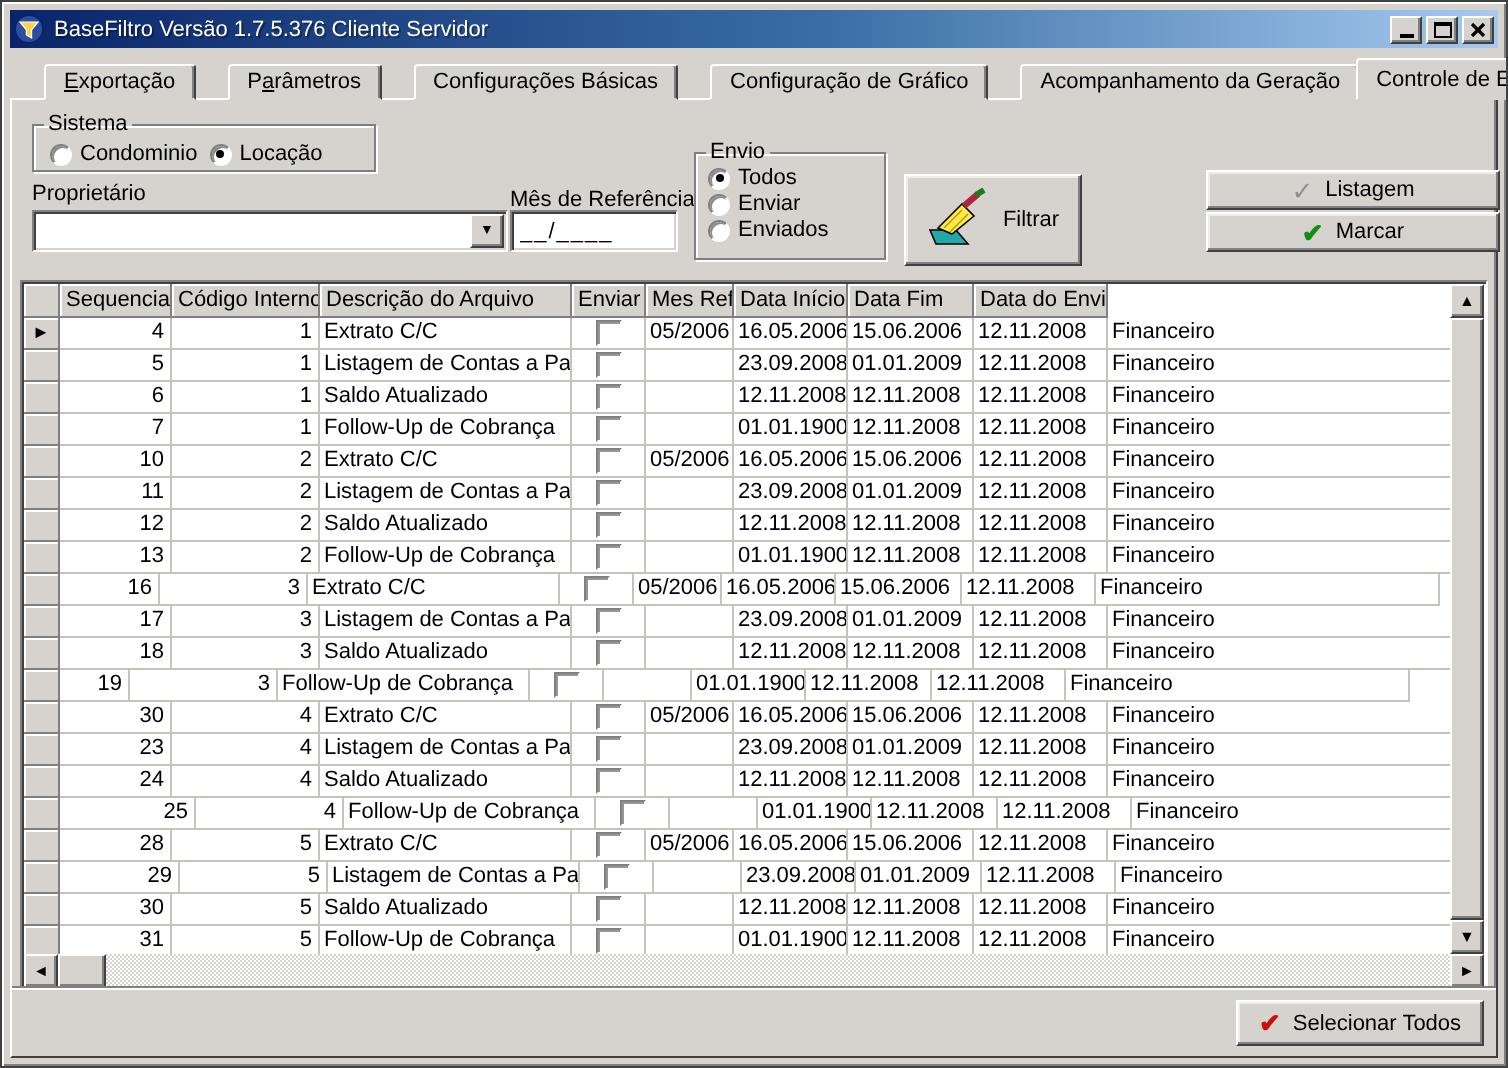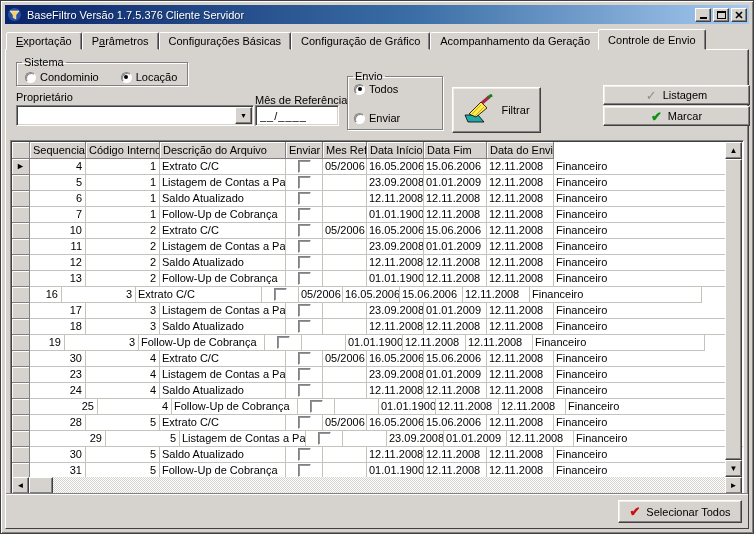--- a/index.html
+++ b/index.html
@@ -32,33 +32,33 @@
   .winbtn{width:16px;height:14px;background:var(--face);border:1px solid;
     border-color:var(--hi) var(--dk) var(--dk) var(--hi);
     box-shadow:inset -1px -1px 0 var(--sh);display:flex;align-items:center;justify-content:center;padding:0;cursor:default;}
   .glyph-min{display:block;width:7px;height:2px;background:#000;margin-top:7px;}
   .glyph-max{display:block;width:9px;height:8px;border:1px solid #000;border-top:2px solid #000;}
   
   .tabstrip{position:absolute;left:5px;top:28px;right:5px;height:21px;display:flex;align-items:flex-end;z-index:3;}
   .tab{height:18px;padding:2px 9px 0 9px;background:var(--face);border:1px solid;
     border-color:var(--hi) var(--dk) transparent var(--hi);
     box-shadow:inset -1px 0 0 var(--sh);
-    border-radius:2px 2px 0 0;margin-right:0;white-space:nowrap;cursor:default;}
+    border-radius:2px 2px 0 0;margin-right:0;white-space:nowrap;cursor:default;margin-left:16px;}
   .tab.active{height:21px;padding-top:4px;position:relative;z-index:4;margin-left:-2px;margin-right:-2px;
     border-color:var(--hi) var(--dk) var(--face) var(--hi);}
   
   .tabpage{position:absolute;left:4px;top:48px;right:4px;bottom:4px;background:var(--face);
     border:1px solid;border-color:var(--hi) var(--dk) var(--dk) var(--hi);
     box-shadow:inset -1px -1px 0 var(--sh);z-index:2;}
   .group{position:absolute;border:1px solid var(--sh);box-shadow:1px 1px 0 var(--hi), inset 1px 1px 0 var(--hi);}
   .group legend{font-size:11px;margin-left:5px;padding:0 2px;}
   .group-sistema{left:10px;top:6px;width:172px;height:30px;}
-  .sistema-options{display:flex;gap:22px;padding:3px 0 0 8px;}
+  .sistema-options{display:flex;gap:6px;padding:3px 0 0 8px;}
   .group-envio{left:341px;top:20px;width:96px;height:60px;}
-  .envio-options{display:flex;flex-direction:column;gap:17px;padding:1px 0 0 6px;}
+  .envio-options{display:flex;flex-direction:column;gap:1px;padding:1px 0 0 6px;}
   .radio-item{display:flex;align-items:center;gap:4px;cursor:default;}
   .radio{width:11px;height:11px;border-radius:50%;background:#fff;border:1px solid;
     border-color:var(--sh) var(--hi) var(--hi) var(--sh);box-shadow:inset 1px 1px 0 rgba(64,64,64,.6);
     display:inline-flex;align-items:center;justify-content:center;flex:0 0 auto;}
   .radio.sel::after{content:"";width:4px;height:4px;border-radius:50%;background:#000;}
   .lbl{position:absolute;white-space:nowrap;}
   .lbl-prop{left:10px;top:41px;}
   .lbl-mes{left:249px;top:44px;}
   .combo{position:absolute;left:10px;top:55px;width:238px;height:21px;background:#fff;
     border:1px solid;border-color:var(--sh) var(--hi) var(--hi) var(--sh);
@@ -348,21 +348,21 @@
                 <div class="checkbox"></div>
               </div>
               <div class="dcell" style="width: 44px;"></div>
               <div class="dcell" style="width: 57px;">01.01.1900</div>
               <div class="dcell" style="width: 63px;">12.11.2008</div>
               <div class="dcell" style="width: 67px;">12.11.2008</div>
               <div class="dcell" style="width: 172px;">Financeiro</div>
             </div>
             <div class="grid-row">
               <div class="icell"></div>
-              <div class="dcell right" style="width: 32px;">16</div>
+              <div class="dcell right" style="width: 50px;">16</div>
               <div class="dcell right" style="width: 74px;">3</div>
               <div class="dcell" style="width: 126px;">Extrato C/C</div>
               <div class="dcell center" style="width: 37px;">
                 <div class="checkbox"></div>
               </div>
               <div class="dcell" style="width: 44px;">05/2006</div>
               <div class="dcell" style="width: 57px;">16.05.2006</div>
               <div class="dcell" style="width: 63px;">15.06.2006</div>
               <div class="dcell" style="width: 67px;">12.11.2008</div>
               <div class="dcell" style="width: 172px;">Financeiro</div>
@@ -474,21 +474,21 @@
                 <div class="checkbox"></div>
               </div>
               <div class="dcell" style="width: 44px;">05/2006</div>
               <div class="dcell" style="width: 57px;">16.05.2006</div>
               <div class="dcell" style="width: 63px;">15.06.2006</div>
               <div class="dcell" style="width: 67px;">12.11.2008</div>
               <div class="dcell" style="width: 172px;">Financeiro</div>
             </div>
             <div class="grid-row">
               <div class="icell"></div>
-              <div class="dcell right" style="width: 76px;">29</div>
+              <div class="dcell right" style="width: 60px;">29</div>
               <div class="dcell right" style="width: 74px;">5</div>
               <div class="dcell" style="width: 126px;">Listagem de Contas a Paga</div>
               <div class="dcell center" style="width: 37px;">
                 <div class="checkbox"></div>
               </div>
               <div class="dcell" style="width: 44px;"></div>
               <div class="dcell" style="width: 57px;">23.09.2008</div>
               <div class="dcell" style="width: 63px;">01.01.2009</div>
               <div class="dcell" style="width: 67px;">12.11.2008</div>
               <div class="dcell" style="width: 172px;">Financeiro</div>

